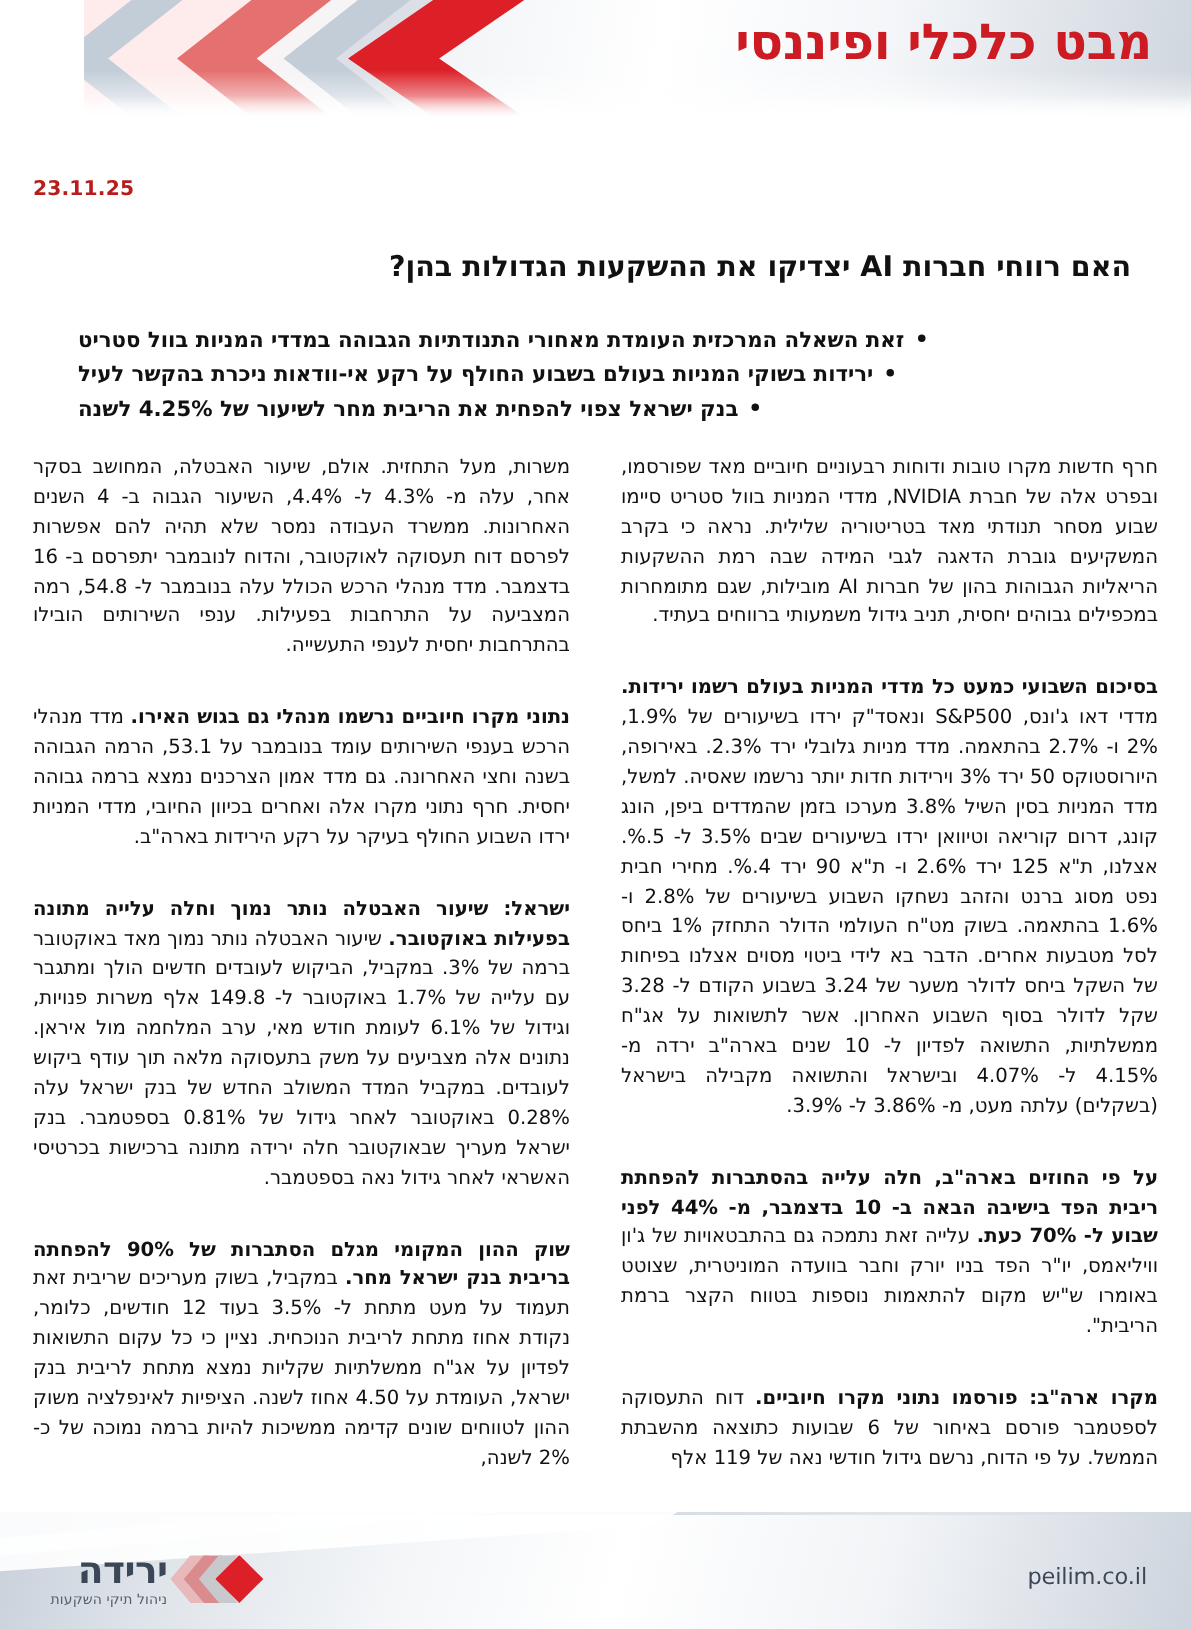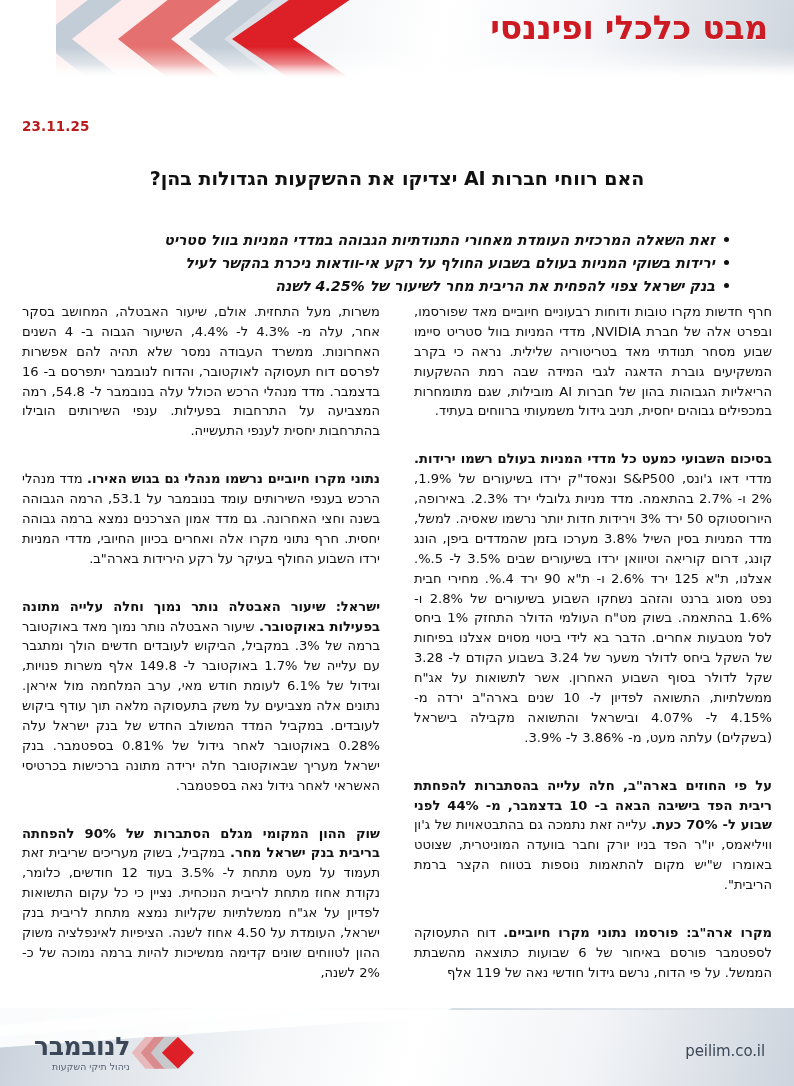--- a/index.html
+++ b/index.html
@@ -87,37 +87,35 @@
     color: #b91c1c;
     direction: ltr;
     letter-spacing: .1px;
   }
 
   .doc-title {
     position: absolute;
     top: 166px;
     right: 40px;
     left: 40px;
-    text-align: center;
     font-size: 19px;
     font-weight: bold;
     color: #111111;
     line-height: 1.3;
   }
 
   .bullets {
     position: absolute;
     top: 212px;
     right: 48px;
     left: 48px;
     list-style: none;
-    margin: 17px;
+    margin: 4px;
     padding: 0;
-    text-align: right;
-    font-style: italic;
+    text-align: left;
   }
   .bullets li {
     font-size: 14.2px;
     font-weight: bold;
     color: #111111;
     line-height: 1.62;
     position: relative;
     display: block;
   }
   .bullets li .bullet-dot {
@@ -317,21 +315,21 @@
 
 </div>
 
 <div class="footer">
   <div class="footer-top-line"></div>
   <div class="swoosh s1"></div>
   <div class="swoosh s2"></div>
 
   <div class="logo-wrap">
     <div class="logo-text">
-      <div class="logo-name">לנובמבר</div>
+      <div class="logo-name">ירידה</div>
       <div class="logo-sub">ניהול תיקי השקעות</div>
     </div>
     <div class="logo-marks">
       <span class="m1"></span>
       <span class="m2"></span>
       <span class="m3"></span>
       <span class="diamond"></span>
     </div>
   </div>
 

